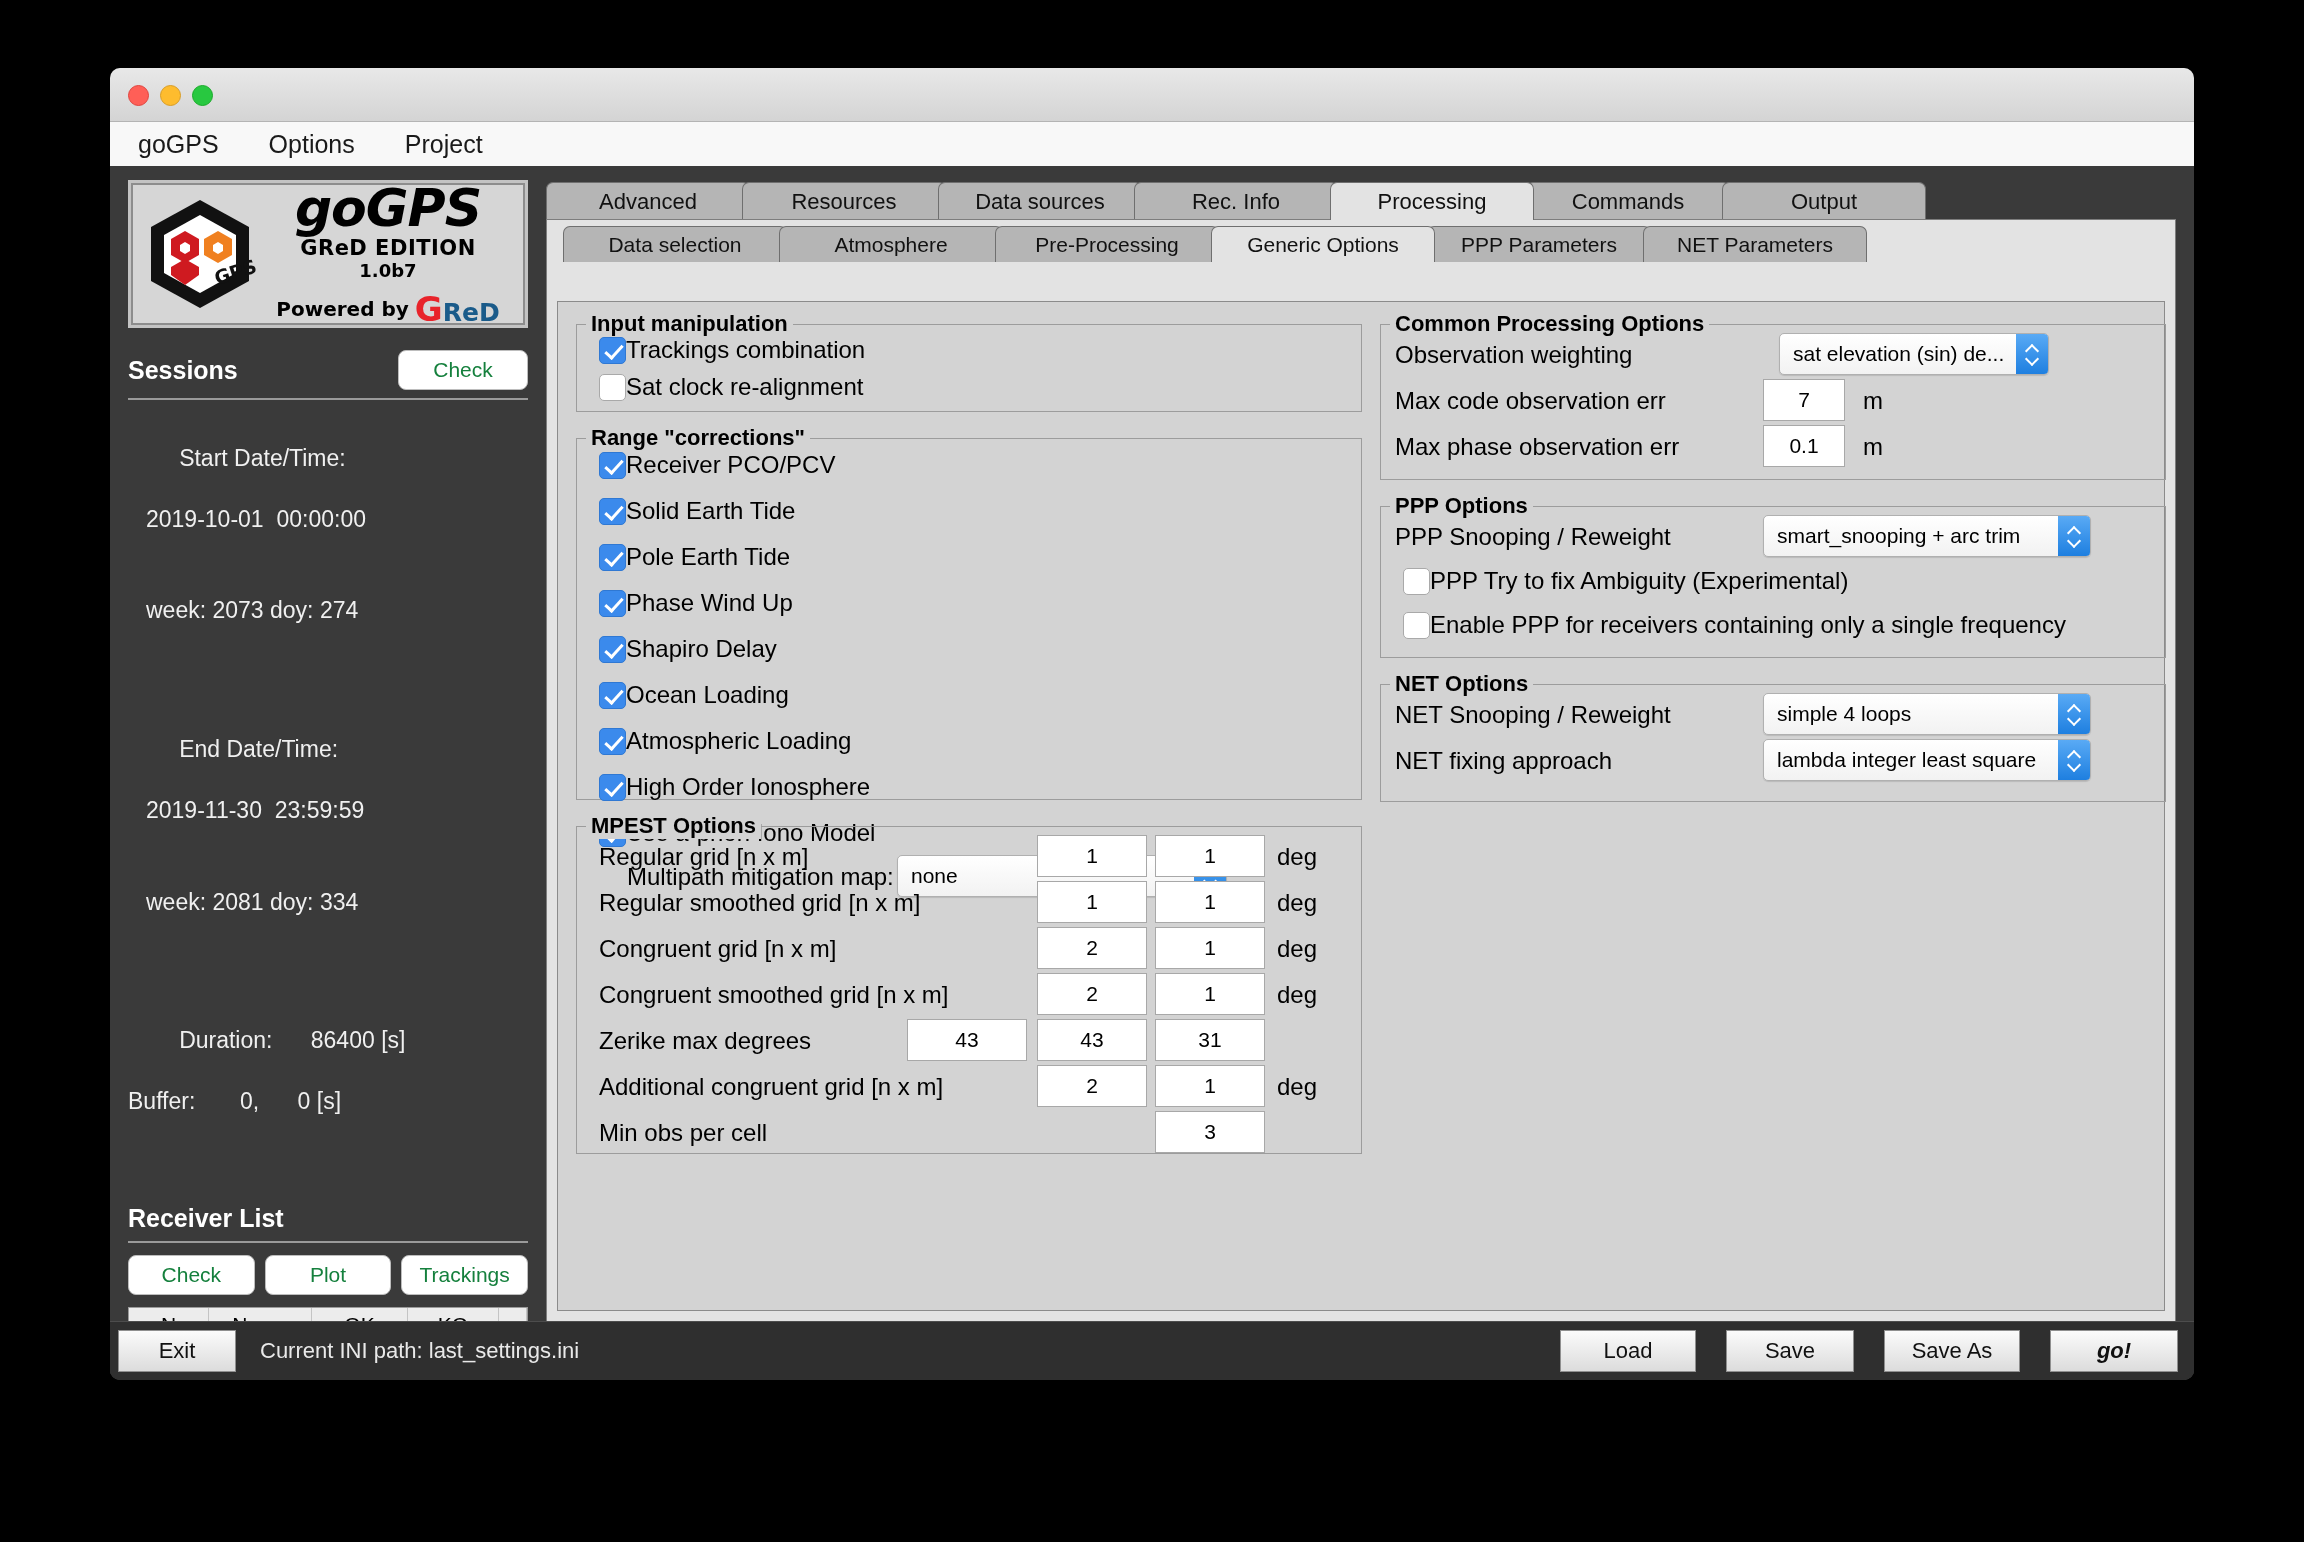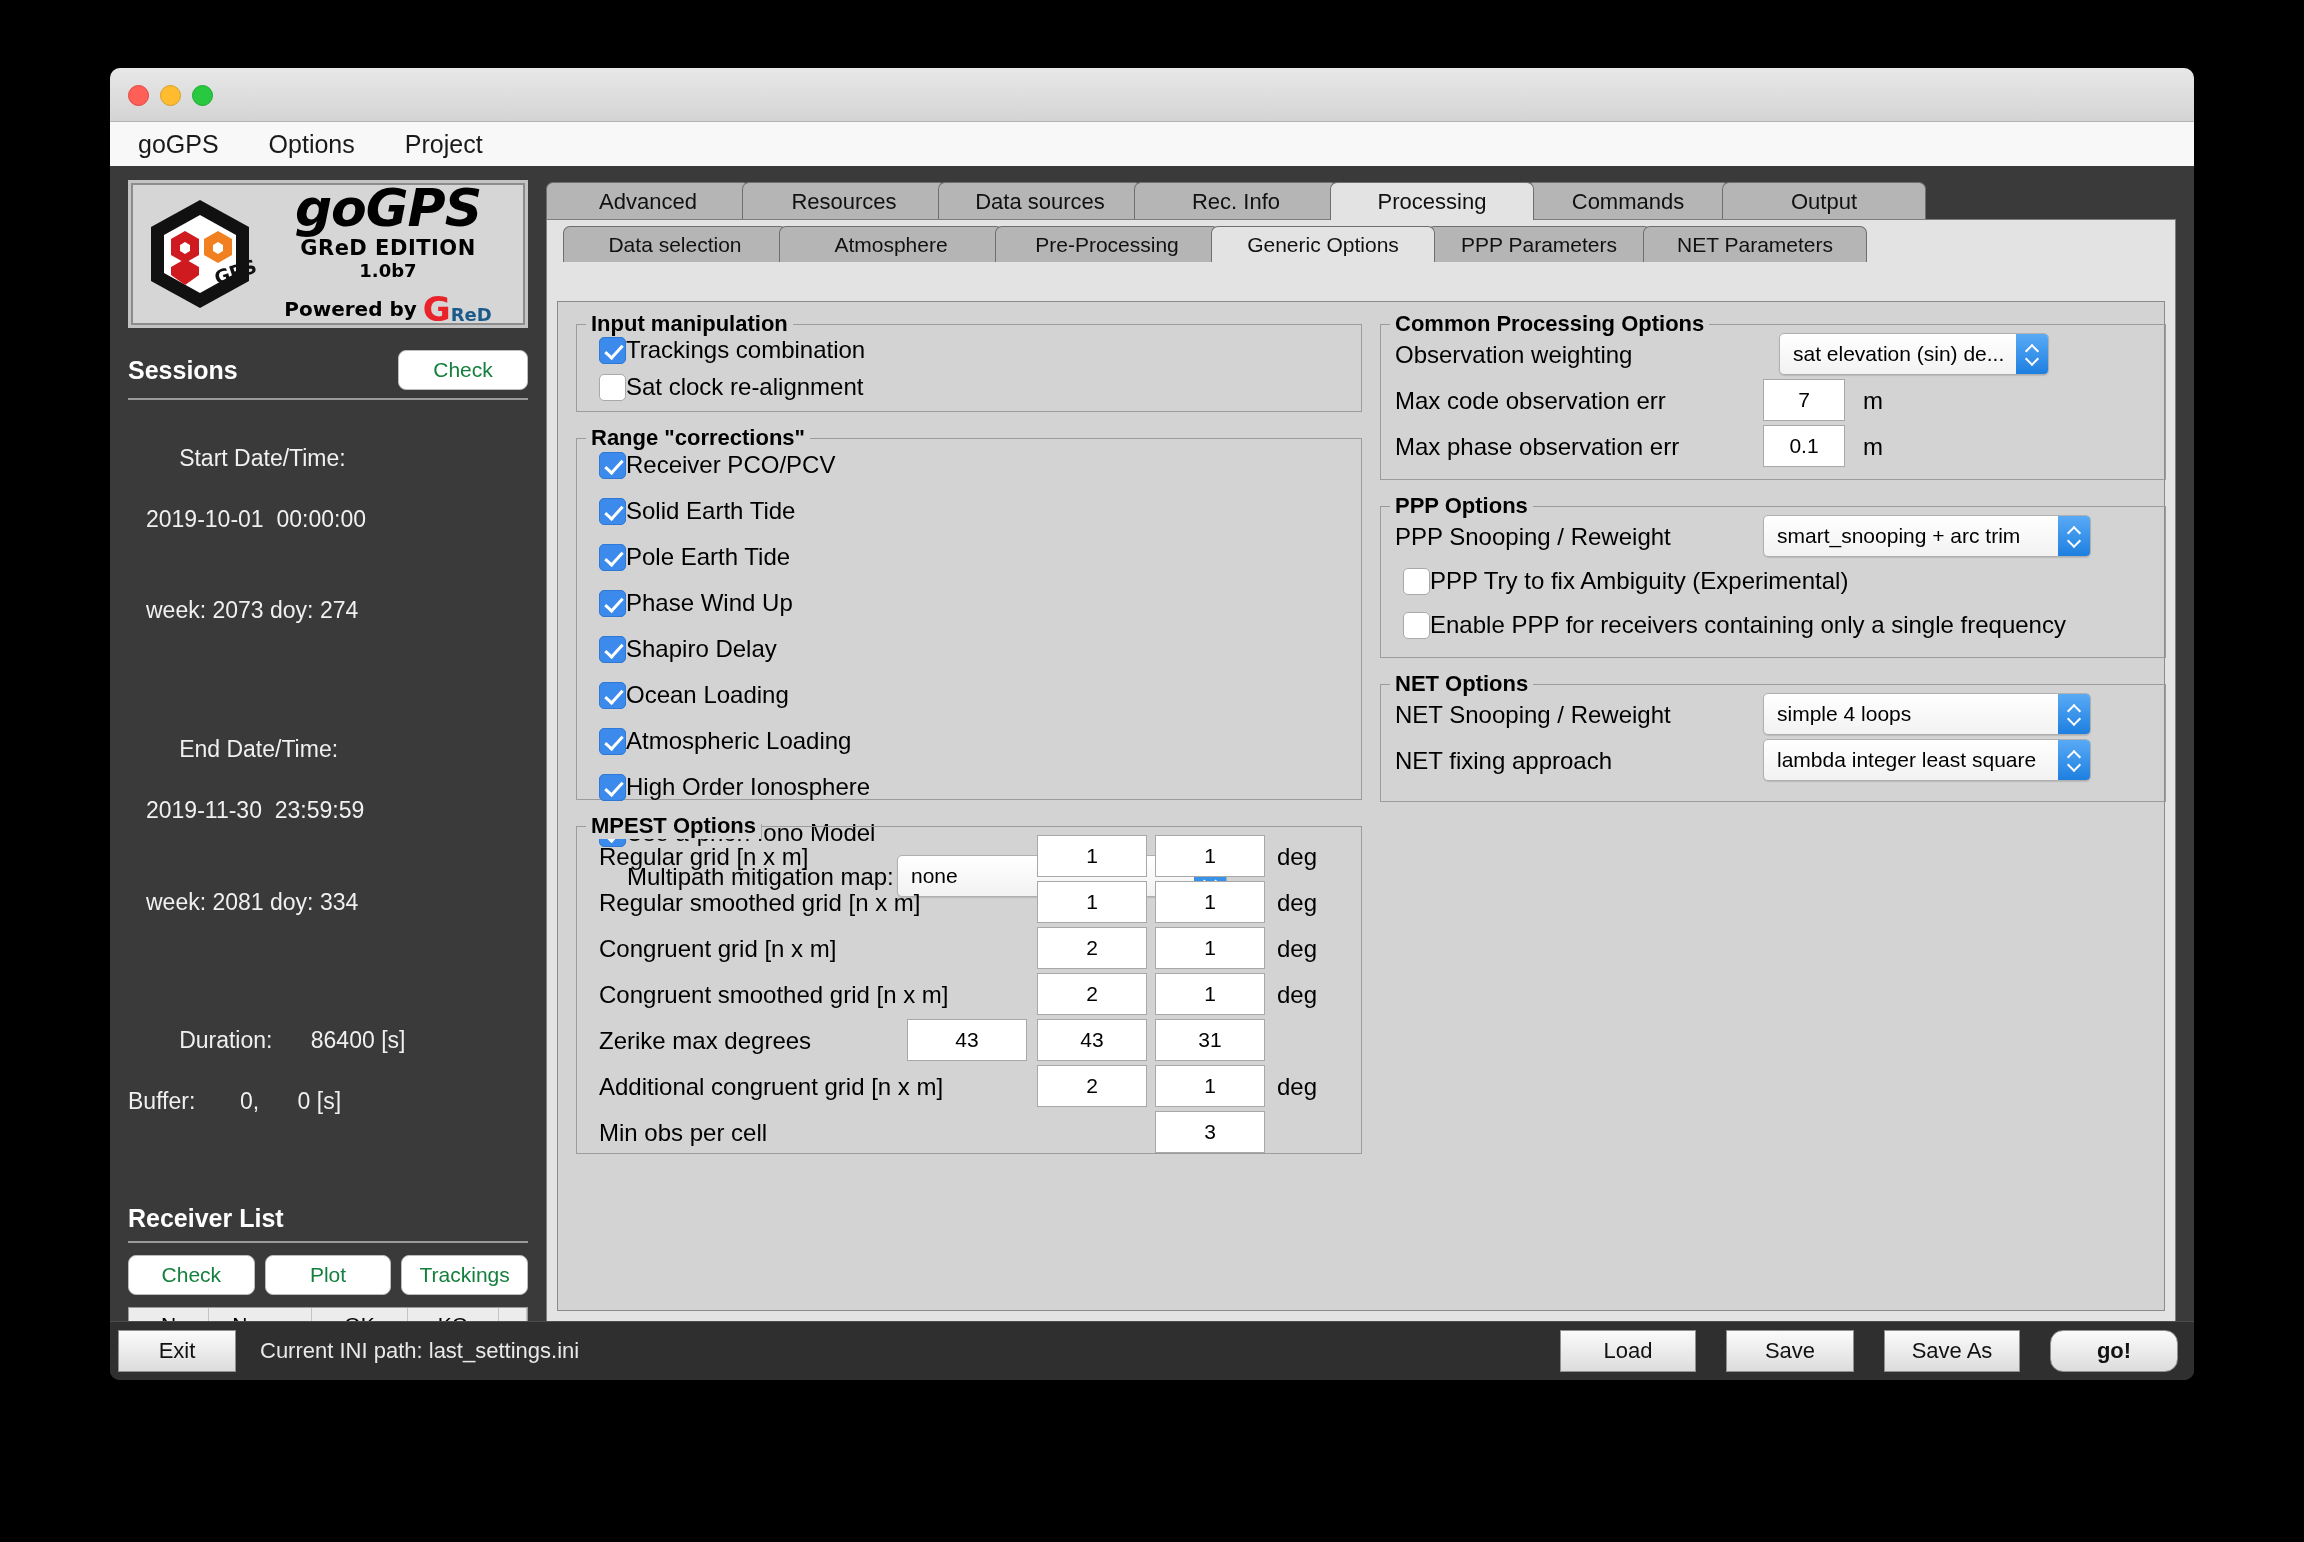--- a/index.html
+++ b/index.html
@@ -32,21 +32,21 @@
             height:148px;display:flex;align-items:center;padding:0 10px;box-sizing:border-box;}
   .logo-mark{width:118px;height:118px;flex:0 0 118px;position:relative;}
   .logo-right{flex:1;text-align:center;line-height:1;padding-left:2px;}
   .gogps-word{font-family:"DejaVu Sans",sans-serif;font-weight:bold;font-style:italic;font-size:52px;letter-spacing:-1px;color:#000;}
   .gred-ed{font-family:"DejaVu Sans",sans-serif;font-weight:bold;font-size:21px;letter-spacing:.5px;margin-top:4px;color:#000;}
   .ver{font-family:"DejaVu Sans",sans-serif;font-weight:bold;font-size:18px;margin-top:3px;color:#000;}
   .powered{margin-top:12px;font-family:"DejaVu Sans",sans-serif;font-weight:bold;font-size:20px;color:#000;
            display:flex;align-items:center;justify-content:center;gap:6px;}
   .gredlogo{font-family:"DejaVu Sans",sans-serif;font-weight:bold;font-size:26px;position:relative;}
   .gredlogo .g{color:#e8232a;font-size:34px;}
-  .gredlogo .red{color:#1a5b8a;font-size:18px;}
+  .gredlogo .red{color:#1a5b8a;font-size:25px;}
 
   .sec-head{display:flex;align-items:center;justify-content:space-between;margin-top:22px;}
   .sec-title{color:#fff;font-size:25px;font-weight:bold;}
   .wbtn{background:#fff;border:1px solid #bdbdbd;border-radius:6px;font-size:21px;color:#15803d;
         padding:7px 0;text-align:center;cursor:pointer;}
   .hr{height:2px;background:#9a9a9a;margin-top:8px;}
   .sess-text{color:#f0f0f0;font-size:23px;line-height:1.33;margin-top:12px;white-space:pre;}
   .sess-text .ind{padding-left:18px;display:block;}
   .gap{height:16px;}
 
@@ -109,21 +109,21 @@
        border:solid #fff;border-width:2.6px 2.6px 0 0;transform:rotate(-45deg);}
   .chev.dn:before{transform:rotate(135deg);top:-2px;}
 
   
   .bottombar{position:absolute;left:0;right:0;bottom:0;height:58px;background:#2f2f2f;
              border-top:1px solid #4d4d4d;display:flex;align-items:center;}
   .gbtn{background:linear-gradient(#fbfbfb,#dcdcdc);border:1px solid #8f8f8f;font-size:22px;color:#111;
         height:40px;display:flex;align-items:center;justify-content:center;cursor:pointer;margin-left:16px;}
   .inipath{color:#e9e9e9;font-size:22px;margin-left:24px;}
   .bbtns{margin-left:auto;display:flex;gap:14px;padding-right:16px;}
-  .gbtn.go{font-weight:bold;border-radius:13px;}
+  .gbtn.go{font-weight:bold;font-style:italic;}
 </style>
 </head>
 <body>
 
 <div class="window">
 
   <div class="titlebar">
     <div class="traffic">
       <div class="tl r"></div>
       <div class="tl y"></div>

